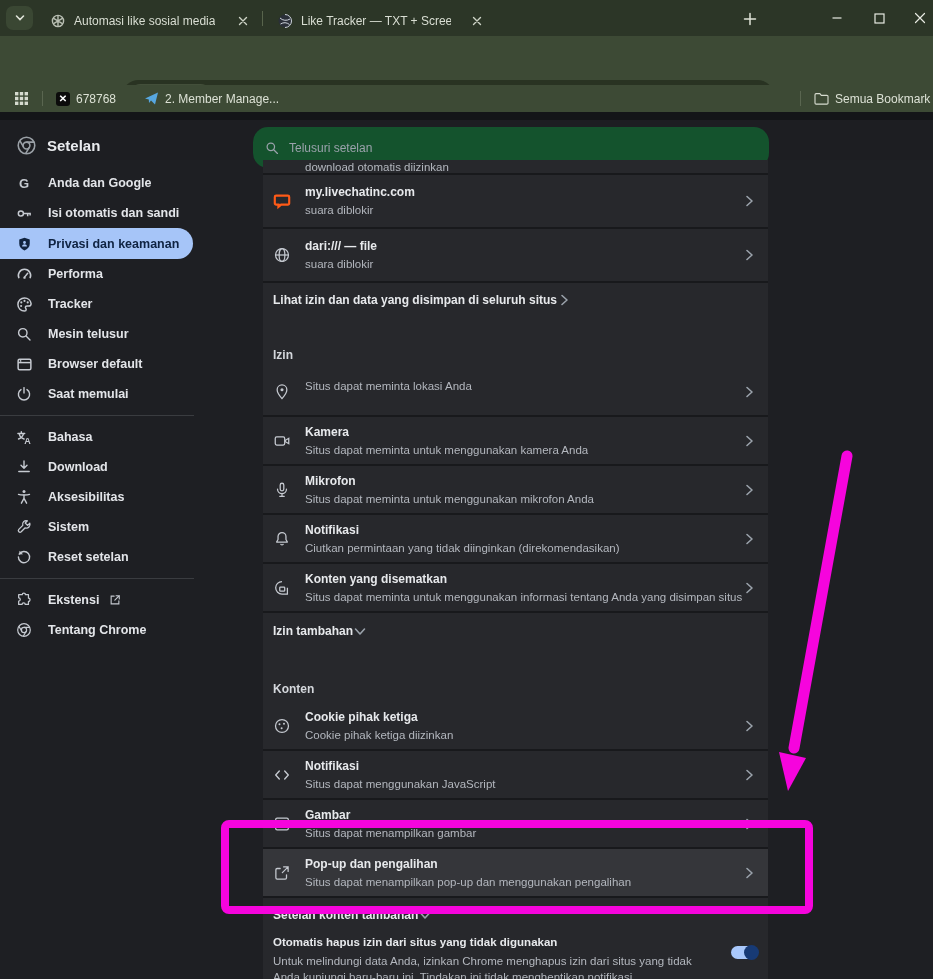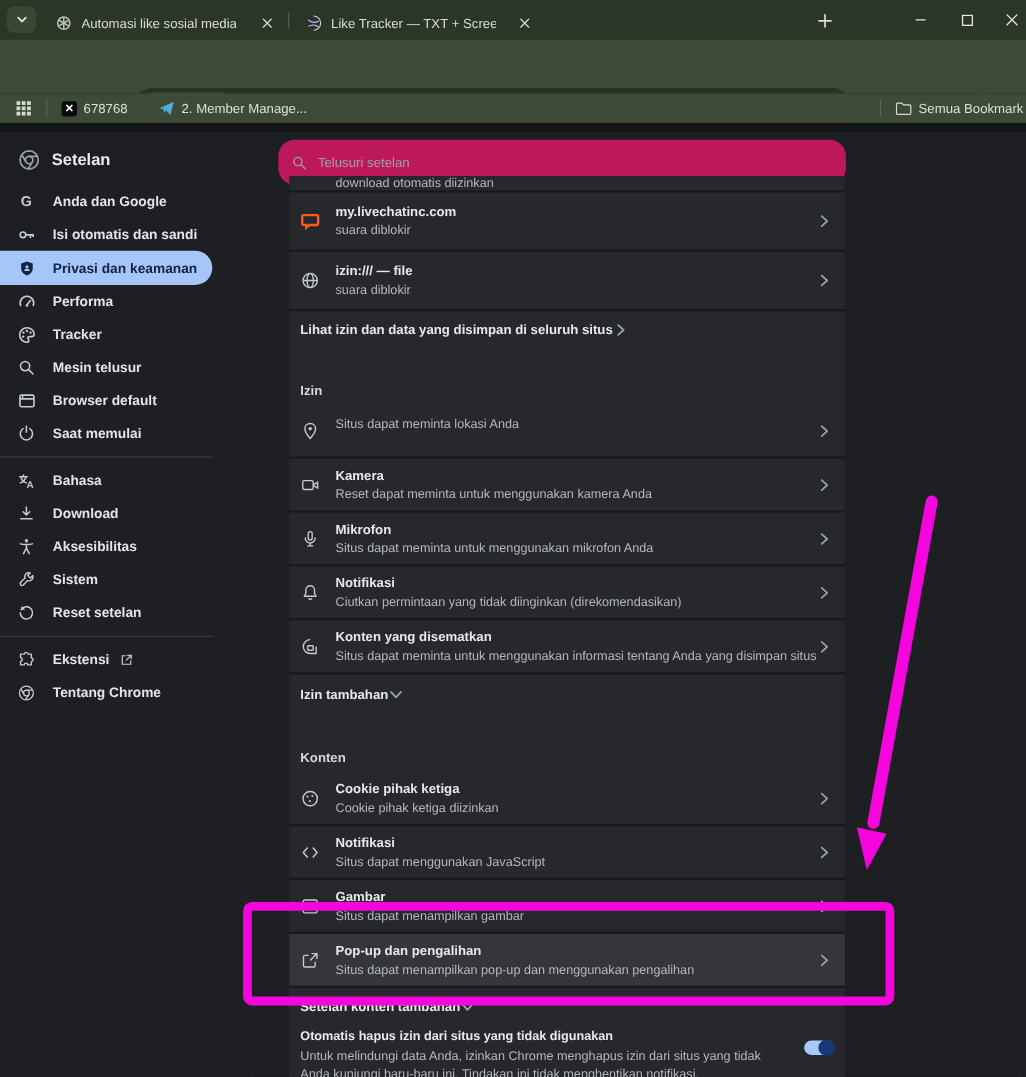--- a/index.html
+++ b/index.html
@@ -33,21 +33,21 @@
   
   .bookbar{position:absolute;left:0;top:85px;width:933px;height:27px;background:#3d4a35;color:#dce1d5;font-size:12px;}
   .bm{position:absolute;top:0;height:27px;display:flex;align-items:center;gap:6px;}
   .bmdiv{position:absolute;top:6px;width:1px;height:15px;background:#5a6650;}
   .favsq{width:14px;height:14px;border-radius:3px;background:#0b0b0b;color:#fff;display:flex;align-items:center;justify-content:center;font-size:10px;font-weight:bold;}
   
   .sethead{position:absolute;left:0;top:112px;width:933px;height:48px;background:#1d1e22;}
   .sethead .band{position:absolute;left:0;top:0;width:100%;height:8px;background:#141518;}
   .setlogo{position:absolute;left:16px;top:23px;color:#9aa0a6;}
   .settitle{position:absolute;left:47px;top:25px;font-size:15px;font-weight:bold;color:#e9ebee;}
-  .searchpill{position:absolute;left:253px;top:15px;width:516px;height:41px;border-radius:15px;background:#be185d;display:flex;align-items:center;padding-left:12px;box-sizing:border-box;}
+  .searchpill{position:absolute;left:253px;top:15px;width:516px;height:41px;border-radius:15px;background:#14532d;display:flex;align-items:center;padding-left:12px;box-sizing:border-box;}
   .searchpill input{background:transparent;border:none;outline:none;color:#e8eaed;font-size:12px;margin-left:8px;width:420px;font-family:inherit;}
   .searchpill input::placeholder{color:#9aa2ab;}
   
   .sidebar{position:absolute;left:0;top:160px;width:240px;color:#e3e5e9;}
   .sbitem{position:relative;height:30px;display:flex;align-items:center;padding-left:48px;font-size:12.5px;font-weight:bold;}
   .sbitem .ic{position:absolute;left:14px;width:20px;height:20px;display:flex;align-items:center;justify-content:center;color:#c6cad1;}
   .sbitem.sel{background:#a6c5f8;color:#0f2342;width:193px;box-sizing:border-box;border-radius:0 20px 20px 0;height:31px;}
   .sbitem.sel .ic{color:#10233f;}
   .sbdiv{width:194px;height:1px;background:#3a3c40;margin:6px 0;}
   .extlink{margin-left:10px;color:#c6cad1;}
@@ -433,21 +433,21 @@
     <div class="row h52">
       <span class="ic">
           <svg width="18" height="18" viewBox="0 0 20 20">
             <g fill="none" stroke="currentColor" stroke-width="1.4">
               <circle cx="10" cy="10" r="7.2"></circle>
               <ellipse cx="10" cy="10" rx="3.2" ry="7.2"></ellipse>
               <path d="M3 10 H17"></path>
             </g>
           </svg>
         </span>
-      <div class="tt">izin:/// — file</div>
+      <div class="tt">dari:/// — file</div>
       <div class="st">suara diblokir</div>
       <span class="chev">
           <svg width="14" height="14" viewBox="0 0 14 14">
             <path d="M5 2.5 L10 7 L5 11.5" fill="none" stroke="currentColor" stroke-width="1.6" stroke-linecap="round" stroke-linejoin="round"></path>
           </svg>
         </span>
     </div>
     <div class="divider"></div>
 
     <div class="line1" style="position:relative;">
@@ -480,21 +480,21 @@
     <div class="row h47">
       <span class="ic">
           <svg width="18" height="18" viewBox="0 0 20 20">
             <g fill="none" stroke="currentColor" stroke-width="1.4">
               <rect x="2.5" y="5.5" width="10.5" height="9" rx="1.6"></rect>
               <path d="M13 9.8 L17.5 7 V13 L13 10.2"></path>
             </g>
           </svg>
         </span>
       <div class="tt">Kamera</div>
-      <div class="st">Reset dapat meminta untuk menggunakan kamera Anda</div>
+      <div class="st">Situs dapat meminta untuk menggunakan kamera Anda</div>
       <span class="chev">
           <svg width="14" height="14" viewBox="0 0 14 14">
             <path d="M5 2.5 L10 7 L5 11.5" fill="none" stroke="currentColor" stroke-width="1.6" stroke-linecap="round" stroke-linejoin="round"></path>
           </svg>
         </span>
     </div>
     <div class="divider"></div>
 
     <div class="row h47">
       <span class="ic">

